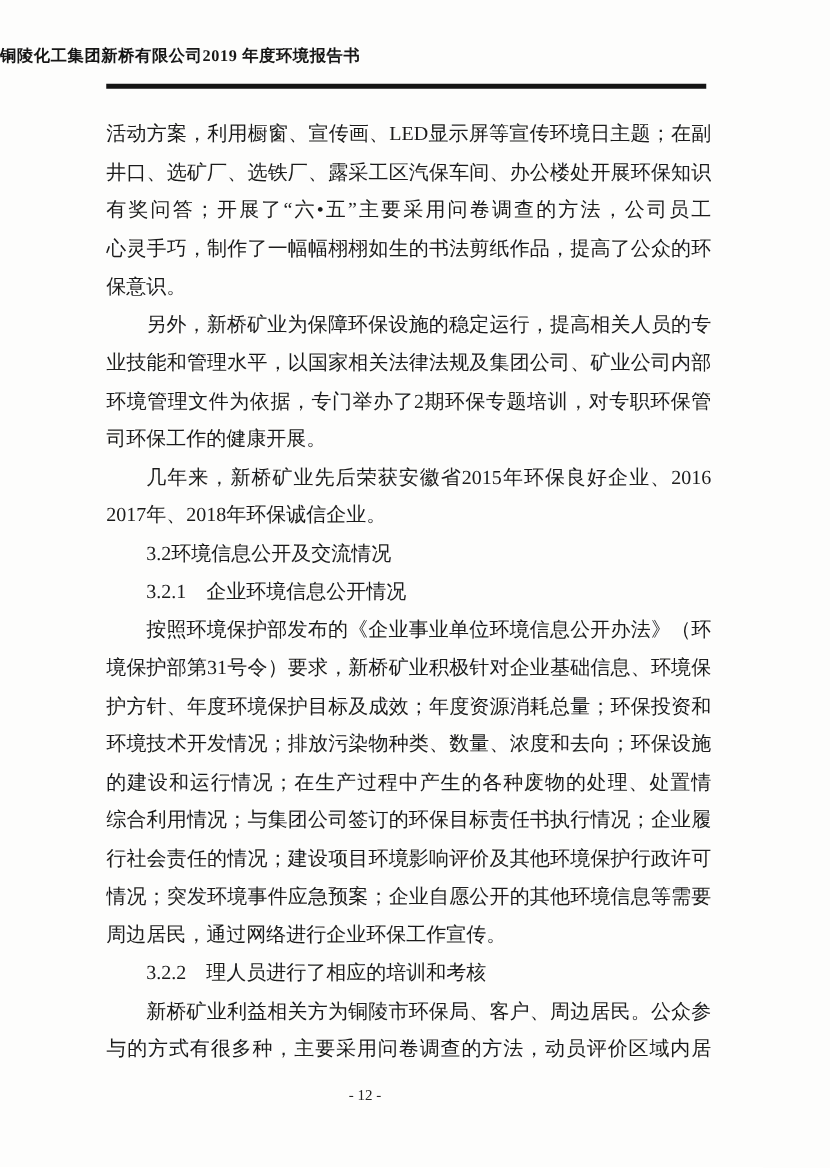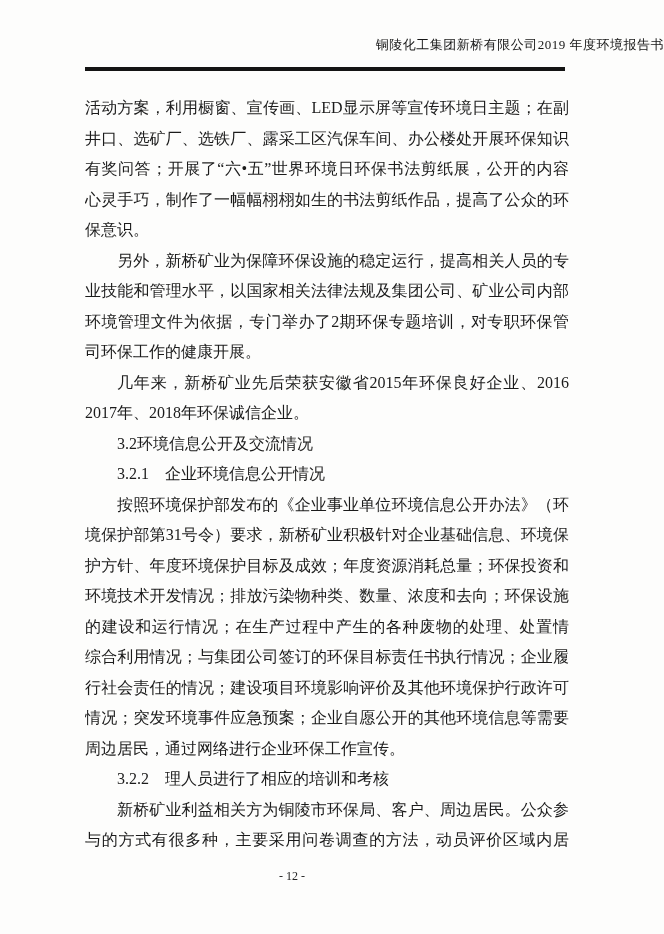--- a/index.html
+++ b/index.html
@@ -14,23 +14,23 @@
     background: #fdfdfc;
     font-family: "Liberation Serif", "DejaVu Serif", serif;
     color: #1b1b1b;
     overflow: hidden;
   }
   .header-title {
     position: absolute;
     top: 36px;
     left: 0;
     width: 664px;
-    text-align: right;
+    text-align: left;
     font-size: 13px;
-    font-weight: normal;
+    font-weight: bold;
     letter-spacing: 0.5px;
     color: #161616;
   }
   .header-rule {
     position: absolute;
     top: 67px;
     left: 85px;
     width: 480px;
     height: 4px;
     background: #141414;
@@ -73,21 +73,21 @@
 
 <div class="page">
 
   <div class="header-title">铜陵化工集团新桥有限公司2019 年度环境报告书</div>
 
   <div class="header-rule"></div>
 
   <div class="content">
     <div class="line j">活动方案，利用橱窗、宣传画、LED显示屏等宣传环境日主题；在副</div>
     <div class="line j">井口、选矿厂、选铁厂、露采工区汽保车间、办公楼处开展环保知识</div>
-    <div class="line j">有奖问答；开展了“六•五”世界环境日环保书法剪纸展，公开的内容</div>
+    <div class="line j">有奖问答；开展了“六•五”主要采用问卷调查的方法，公司员工</div>
     <div class="line j">心灵手巧，制作了一幅幅栩栩如生的书法剪纸作品，提高了公众的环</div>
     <div class="line l">保意识。</div>
     <div class="line ind j">另外，新桥矿业为保障环保设施的稳定运行，提高相关人员的专</div>
     <div class="line j">业技能和管理水平，以国家相关法律法规及集团公司、矿业公司内部</div>
     <div class="line j">环境管理文件为依据，专门举办了2期环保专题培训，对专职环保管</div>
     <div class="line l">司环保工作的健康开展。</div>
     <div class="line ind j">几年来，新桥矿业先后荣获安徽省2015年环保良好企业、2016年、</div>
     <div class="line l">2017年、2018年环保诚信企业。</div>
     <div class="line ind l">3.2环境信息公开及交流情况</div>
     <div class="line ind l">3.2.1　企业环境信息公开情况</div>

